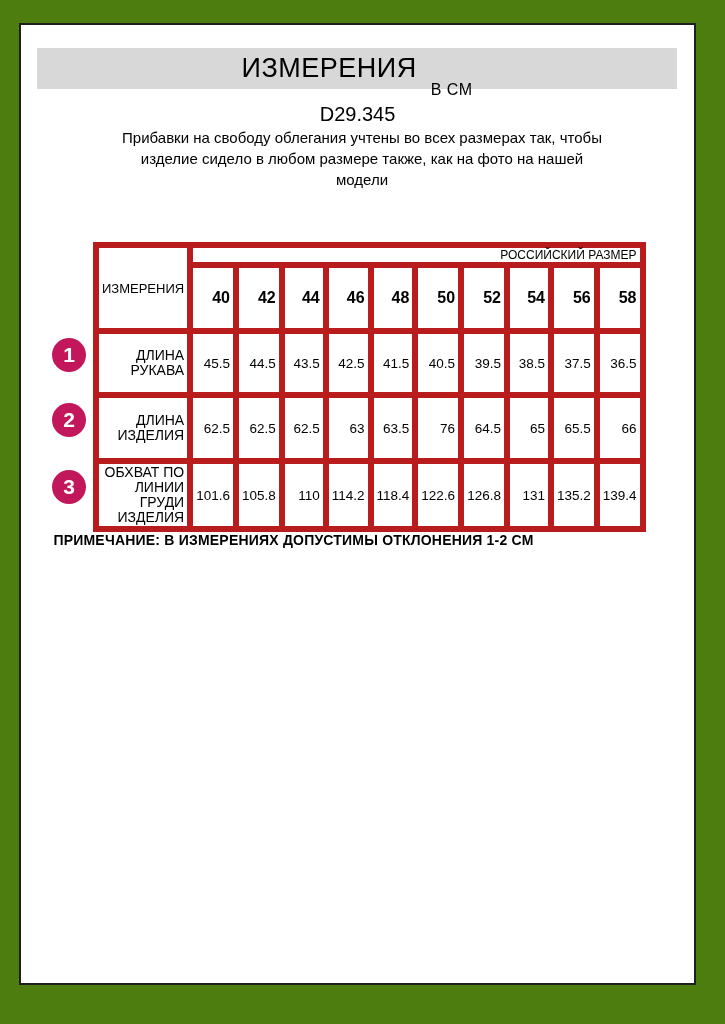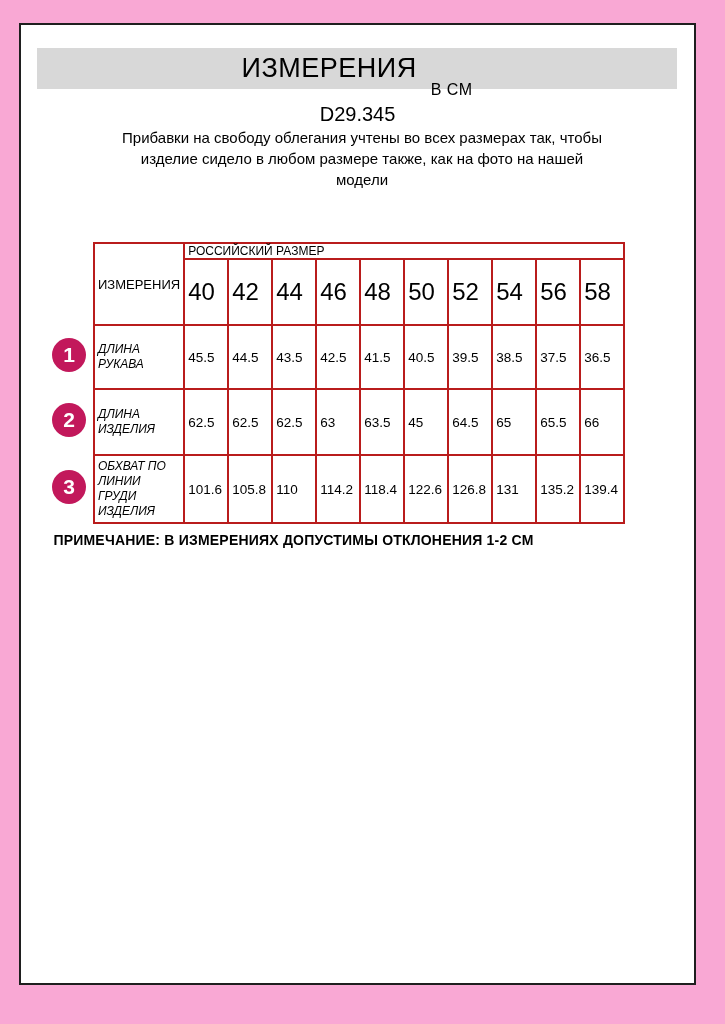--- a/index.html
+++ b/index.html
@@ -1,43 +1,43 @@
 <!DOCTYPE html>
 <html><head>
 <meta charset="utf-8">
 <style>
   html,body{margin:0;padding:0;background:#fff;}
-  .canvas{position:relative;width:725px;height:1024px;background:#f9a8d4;
+  .canvas{position:relative;width:725px;height:1024px;background:#4d7c0f;
           font-family:"Liberation Sans", sans-serif;color:#000;overflow:hidden;}
   .page-frame{position:absolute;left:19px;top:23px;width:677px;height:962px;
               border:2px solid #1f1f1f;box-sizing:border-box;background:#fff;}
   .header-bar{position:absolute;left:37px;top:48px;width:640px;height:41px;
               background:#d8d8d8;display:flex;align-items:center;justify-content:center;}
   .title-main{font-size:27px;font-weight:normal;letter-spacing:0.5px;}
   .title-bold{font-size:27px;font-weight:bold;margin-left:16px;letter-spacing:0.5px;}
   .title-unit{font-size:16px;font-weight:normal;margin-left:14px;padding-top:6px;letter-spacing:0.5px;margin-top:36px;}
   .product-code{position:absolute;left:19px;top:102px;width:677px;text-align:center;
                 font-size:20px;line-height:24px;}
   .description{position:absolute;left:62px;top:127px;width:600px;text-align:center;
                font-size:15px;line-height:21px;white-space:pre-line;}
   .size-table{position:absolute;left:93px;top:242px;border-collapse:collapse;
               border:2px solid #000;table-layout:fixed;}
-  .size-table td,.size-table th{border:2px solid #b91c1c;text-align:left;vertical-align:middle;
+  .size-table td,.size-table th{border:6px solid #b91c1c;text-align:right;vertical-align:middle;
               padding:0 3px;box-sizing:border-box;}
   .col-label{width:88px;}
   .col-size{width:44px;}
   .row-group{height:16px;}
   .row-sizes{height:66px;}
   .row-data1{height:64px;}
   .row-data2{height:66px;padding-left:45px;}
   .row-data3{height:68px;}
   .cell-group-header{font-size:12px;font-weight:normal;}
   .cell-corner{font-size:13px;font-weight:normal;}
-  .cell-size{font-size:24px;font-weight:normal;}
-  .cell-label{font-size:12px;line-height:15px;padding:2px 5px;font-style:italic;}
+  .cell-size{font-size:16px;font-weight:bold;}
+  .cell-label{font-size:14px;line-height:15px;padding:2px 5px;}
   .cell-value{font-size:13.5px;margin-left:48px;}
   .badge{position:absolute;left:52px;width:34px;height:34px;border-radius:50%;
          display:flex;align-items:center;justify-content:center;
          color:#fff;font-weight:bold;font-size:21px;}
   .badge-1{top:338px;}
   .badge-2{top:403px;}
   .badge-3{top:470px;}
   .note{position:absolute;left:19px;top:532px;width:549px;text-align:center;
         font-size:14px;font-weight:bold;letter-spacing:0.2px;}
 </style>
@@ -103,21 +103,21 @@
         <td class="cell-value">37.5</td>
         <td class="cell-value">36.5</td>
       </tr>
       <tr class="row-data2">
         <td class="cell-label">ДЛИНА ИЗДЕЛИЯ</td>
         <td class="cell-value">62.5</td>
         <td class="cell-value">62.5</td>
         <td class="cell-value">62.5</td>
         <td class="cell-value">63</td>
         <td class="cell-value">63.5</td>
-        <td class="cell-value">45</td>
+        <td class="cell-value">76</td>
         <td class="cell-value">64.5</td>
         <td class="cell-value">65</td>
         <td class="cell-value">65.5</td>
         <td class="cell-value">66</td>
       </tr>
       <tr class="row-data3">
         <td class="cell-label">ОБХВАТ ПО ЛИНИИ ГРУДИ ИЗДЕЛИЯ</td>
         <td class="cell-value">101.6</td>
         <td class="cell-value">105.8</td>
         <td class="cell-value">110</td>

